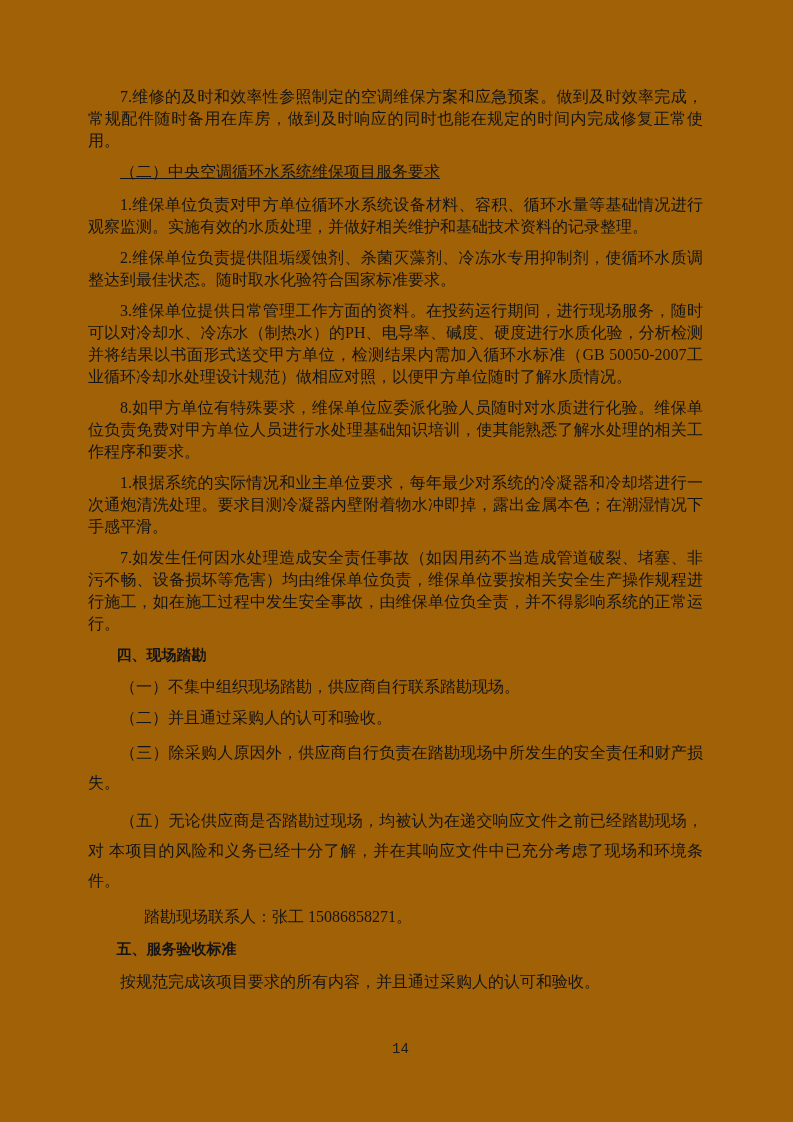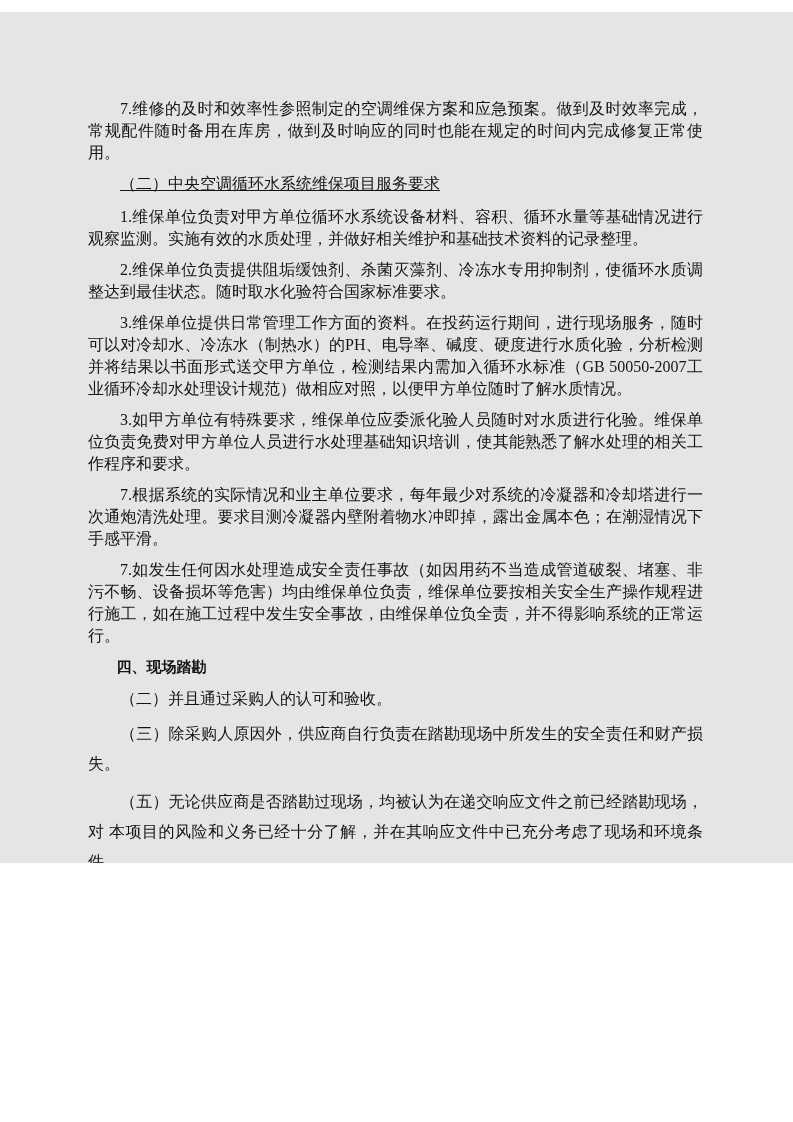--- a/index.html
+++ b/index.html
@@ -3,23 +3,23 @@
 <meta charset="utf-8">
 <style>
   html, body {
     margin: 0;
     padding: 0;
     background: #ffffff;
   }
   .page {
     position: relative;
     width: 793px;
-    height: 851px;
-    margin: 12px auto;
-    background: #e5e5e5;
+    height: 1122px;
+    margin: 0 auto;
+    background: #a16207;
     box-sizing: border-box;
     padding: 86px 90px 0 88px;
     font-family: "Liberation Serif", "DejaVu Serif", serif;
     color: #141414;
     font-size: 16px;
     overflow: hidden;
   }
   .para {
     margin: 0 0 9px 0;
     line-height: 22px;
@@ -69,28 +69,29 @@
   <p class="para">7.维修的及时和效率性参照制定的空调维保方案和应急预案。做到及时效率完成，常规配件随时备用在库房，做到及时响应的同时也能在规定的时间内完成修复正常使用。</p>
 
   <p class="subheading">（二）中央空调循环水系统维保项目服务要求</p>
 
   <p class="para">1.维保单位负责对甲方单位循环水系统设备材料、容积、循环水量等基础情况进行观察监测。实施有效的水质处理，并做好相关维护和基础技术资料的记录整理。</p>
 
   <p class="para">2.维保单位负责提供阻垢缓蚀剂、杀菌灭藻剂、冷冻水专用抑制剂，使循环水质调整达到最佳状态。随时取水化验符合国家标准要求。</p>
 
   <p class="para">3.维保单位提供日常管理工作方面的资料。在投药运行期间，进行现场服务，随时可以对冷却水、冷冻水（制热水）的PH、电导率、碱度、硬度进行水质化验，分析检测并将结果以书面形式送交甲方单位，检测结果内需加入循环水标准（GB 50050-2007工业循环冷却水处理设计规范）做相应对照，以便甲方单位随时了解水质情况。</p>
 
-  <p class="para">3.如甲方单位有特殊要求，维保单位应委派化验人员随时对水质进行化验。维保单位负责免费对甲方单位人员进行水处理基础知识培训，使其能熟悉了解水处理的相关工作程序和要求。</p>
+  <p class="para">8.如甲方单位有特殊要求，维保单位应委派化验人员随时对水质进行化验。维保单位负责免费对甲方单位人员进行水处理基础知识培训，使其能熟悉了解水处理的相关工作程序和要求。</p>
 
-  <p class="para">7.根据系统的实际情况和业主单位要求，每年最少对系统的冷凝器和冷却塔进行一次通炮清洗处理。要求目测冷凝器内壁附着物水冲即掉，露出金属本色；在潮湿情况下手感平滑。</p>
+  <p class="para">1.根据系统的实际情况和业主单位要求，每年最少对系统的冷凝器和冷却塔进行一次通炮清洗处理。要求目测冷凝器内壁附着物水冲即掉，露出金属本色；在潮湿情况下手感平滑。</p>
 
   <p class="para">7.如发生任何因水处理造成安全责任事故（如因用药不当造成管道破裂、堵塞、非污不畅、设备损坏等危害）均由维保单位负责，维保单位要按相关安全生产操作规程进行施工，如在施工过程中发生安全事故，由维保单位负全责，并不得影响系统的正常运行。</p>
 
   <p class="section-heading">四、现场踏勘</p>
 
+  <p class="para">（一）不集中组织现场踏勘，供应商自行联系踏勘现场。</p>
 
   <p class="para">（二）并且通过采购人的认可和验收。</p>
 
   <p class="para loose">（三）除采购人原因外，供应商自行负责在踏勘现场中所发生的安全责任和财产损失。</p>
 
 
   <p class="para loose">（五）无论供应商是否踏勘过现场，均被认为在递交响应文件之前已经踏勘现场，对 本项目的风险和义务已经十分了解，并在其响应文件中已充分考虑了现场和环境条件。</p>
 
   <p class="para contact">踏勘现场联系人：张工 15086858271。</p>
 

